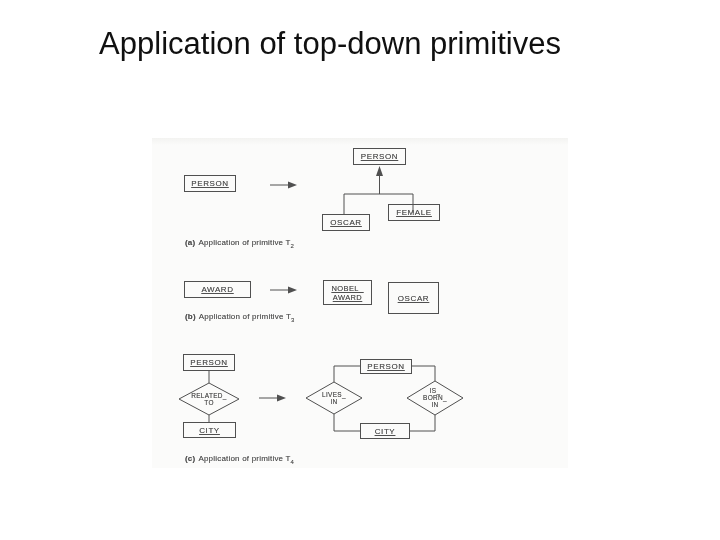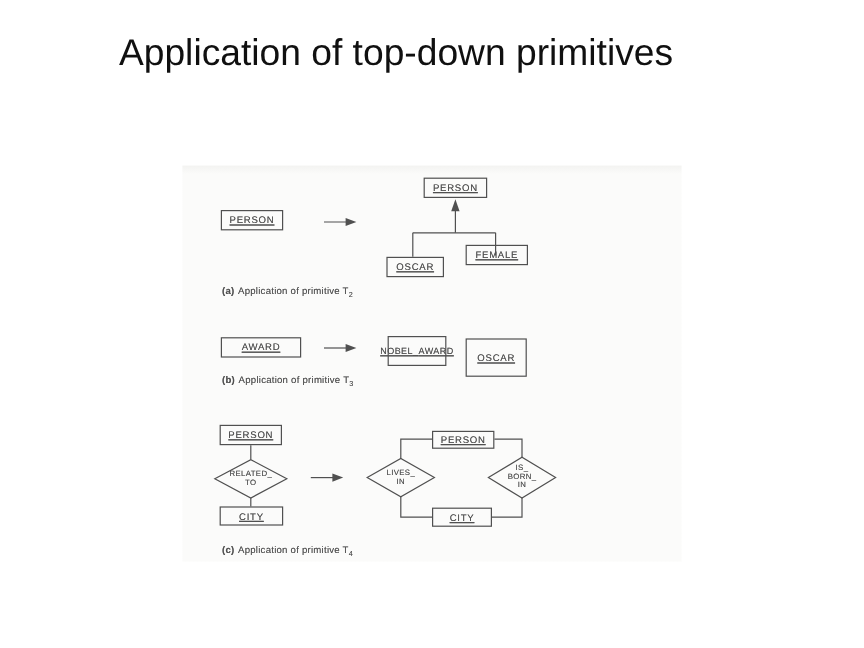--- a/index.html
+++ b/index.html
@@ -53,21 +53,21 @@
     align-items: center;
     justify-content: center;
     text-align: center;
     font-size: 8px;
     letter-spacing: 0.6px;
     line-height: 9px;
     text-shadow: 0 0 0.5px rgba(90,90,90,0.7);
     box-sizing: border-box;
     text-decoration: underline;
   }
-  .ebox.two-line { flex-direction: row; font-size: 7.5px; letter-spacing: 0.4px; }
+  .ebox.two-line { flex-direction: column; font-size: 7.5px; letter-spacing: 0.4px; }
   .dlabel {
     position: absolute;
     color: var(--ink, #505050);
     font-size: 6.5px;
     line-height: 7px;
     letter-spacing: 0.3px;
     text-align: center;
     text-shadow: 0 0 0.5px rgba(90,90,90,0.7);
   }
   .cap {

